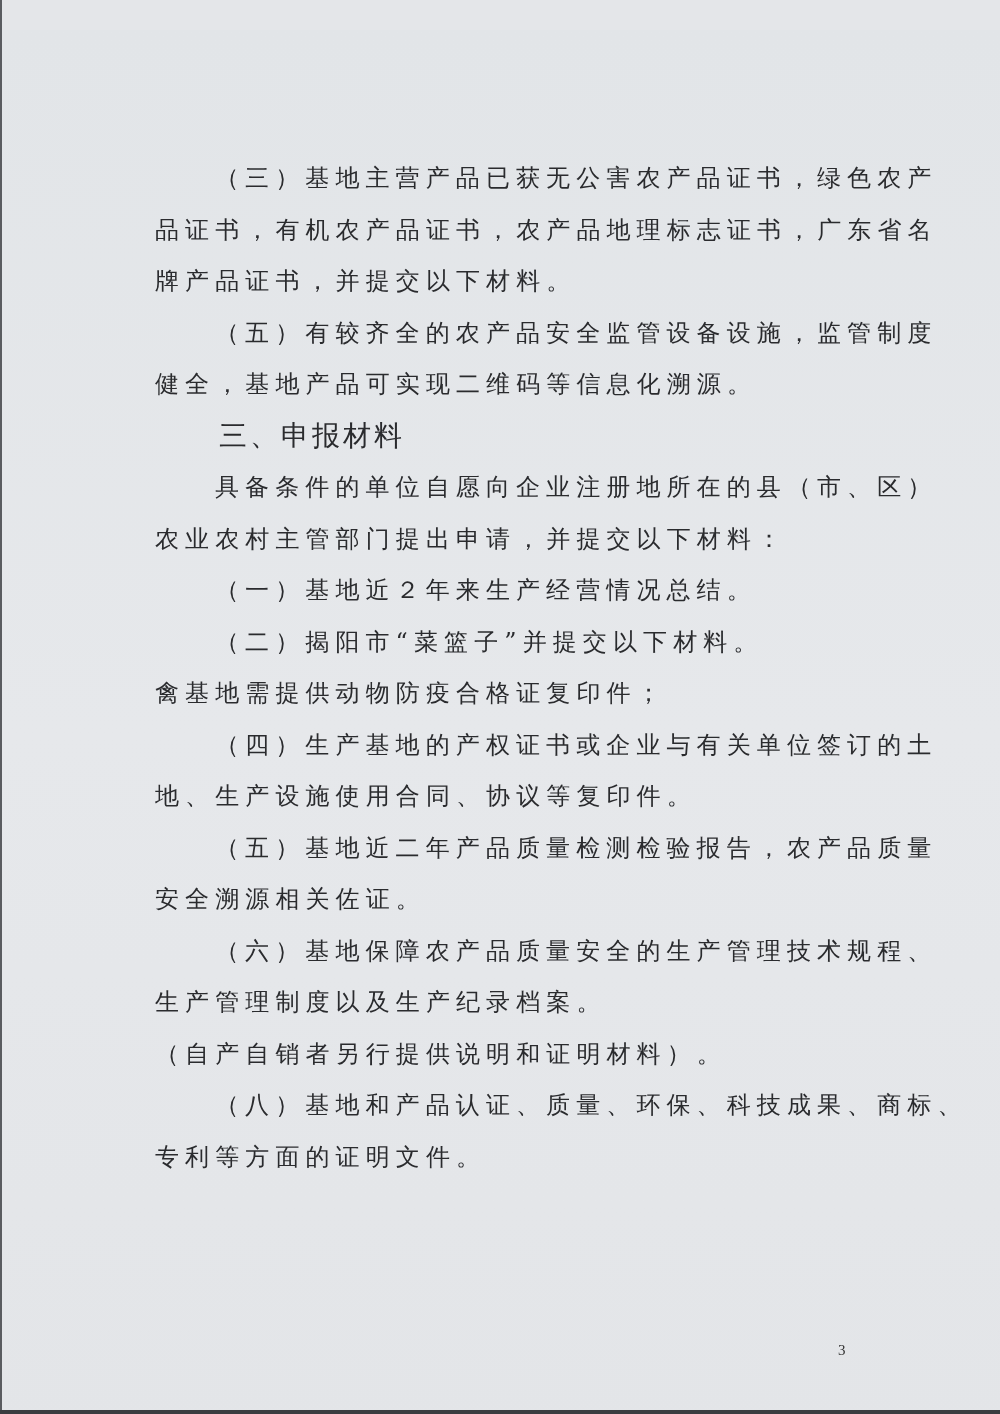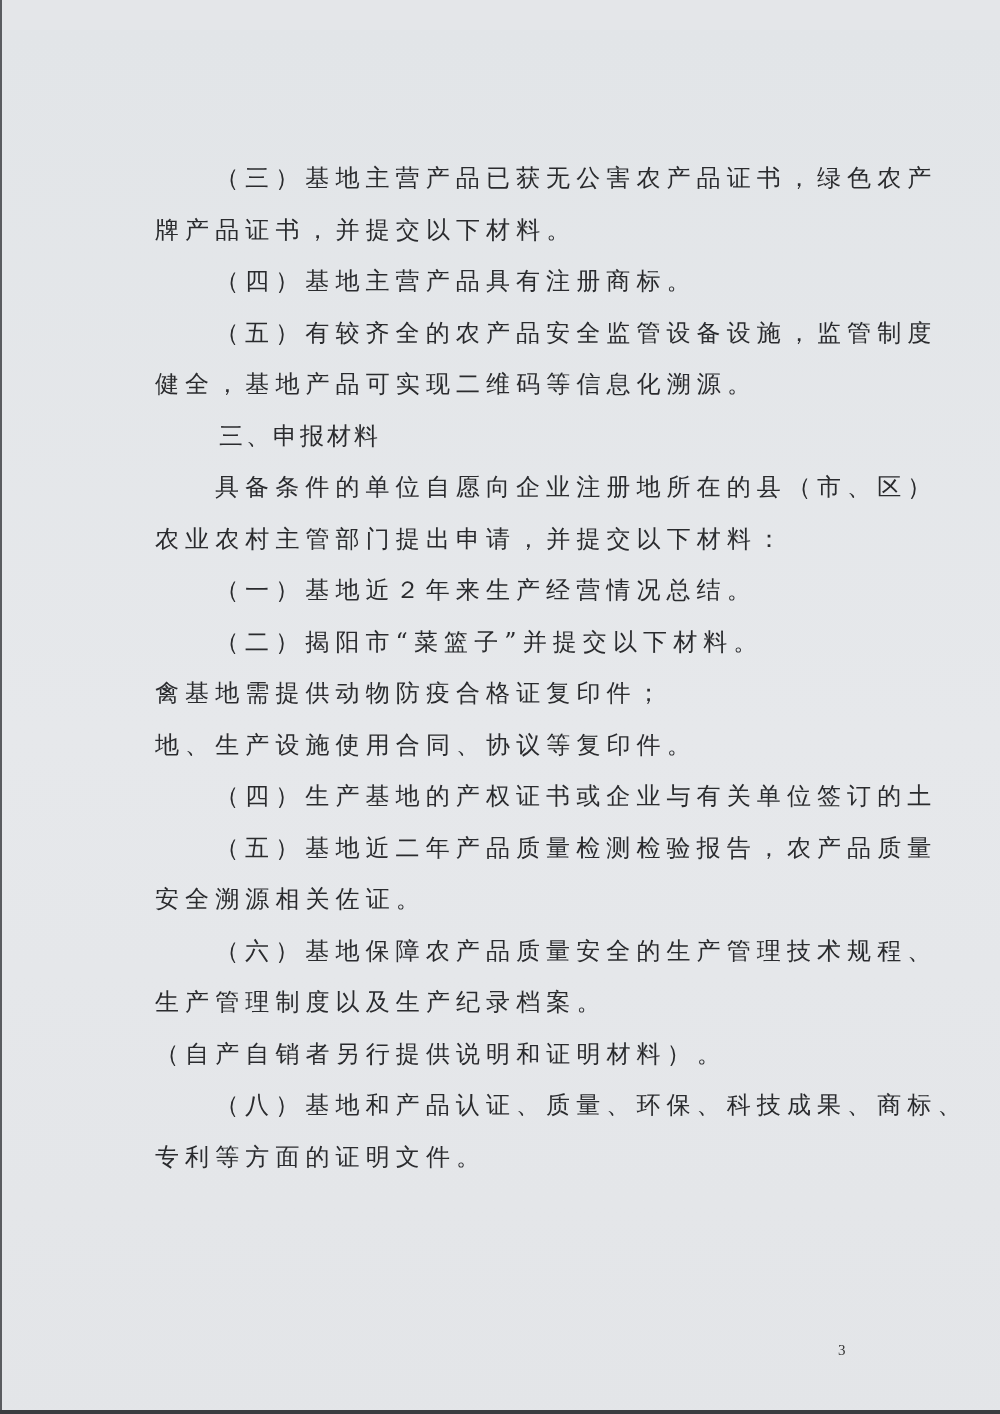--- a/index.html
+++ b/index.html
@@ -28,51 +28,51 @@
     position: absolute; left: 155px; top: 128px; width: 694px;
   }
   .line {
     height: 51.5px; line-height: 40px;
     font-size: 24px; letter-spacing: 6.1px;
     white-space: nowrap; overflow: visible;
   }
   .indent { padding-left: 60px; }
   .heading {
     font-family: "DejaVu Sans", "Liberation Sans", sans-serif;
-    font-size: 24px; letter-spacing: 3px;
+    font-size: 28px; letter-spacing: 3px;
     padding-left: 64px;
   }
   .page-number {
     position: absolute; left: 838px; top: 1312px;
     font-family: "Liberation Serif", serif; font-size: 15px; color: #333;
   }
 </style>
 </head>
 <body>
 
 <div class="page">
   <div class="body-text">
     <div class="line indent">（三）基地主营产品已获无公害农产品证书，绿色农产</div>
+    <div class="line">品证书，有机农产品证书，农产品地理标志证书，广东省名</div>
     <div class="line">牌产品证书，并提交以下材料。</div>
 
-    <div class="line indent">（四）基地主营产品具有注册商标。</div>
 
     <div class="line indent">（五）有较齐全的农产品安全监管设备设施，监管制度</div>
     <div class="line">健全，基地产品可实现二维码等信息化溯源。</div>
 
     <div class="line heading">三、申报材料</div>
 
     <div class="line indent">具备条件的单位自愿向企业注册地所在的县（市、区）</div>
     <div class="line">农业农村主管部门提出申请，并提交以下材料：</div>
 
     <div class="line indent">（一）基地近２年来生产经营情况总结。</div>
     <div class="line indent">（二）揭阳市“菜篮子”并提交以下材料。</div>
     <div class="line">禽基地需提供动物防疫合格证复印件；</div>
+    <div class="line indent">（四）生产基地的产权证书或企业与有关单位签订的土</div>
     <div class="line">地、生产设施使用合同、协议等复印件。</div>
-    <div class="line indent">（四）生产基地的产权证书或企业与有关单位签订的土</div>
     <div class="line indent">（五）基地近二年产品质量检测检验报告，农产品质量</div>
     <div class="line">安全溯源相关佐证。</div>
     <div class="line indent">（六）基地保障农产品质量安全的生产管理技术规程、</div>
     <div class="line">生产管理制度以及生产纪录档案。</div>
     <div class="line">（自产自销者另行提供说明和证明材料）。</div>
     <div class="line indent">（八）基地和产品认证、质量、环保、科技成果、商标、</div>
     <div class="line">专利等方面的证明文件。</div>
   </div>
 
   <div class="page-number">3</div>

